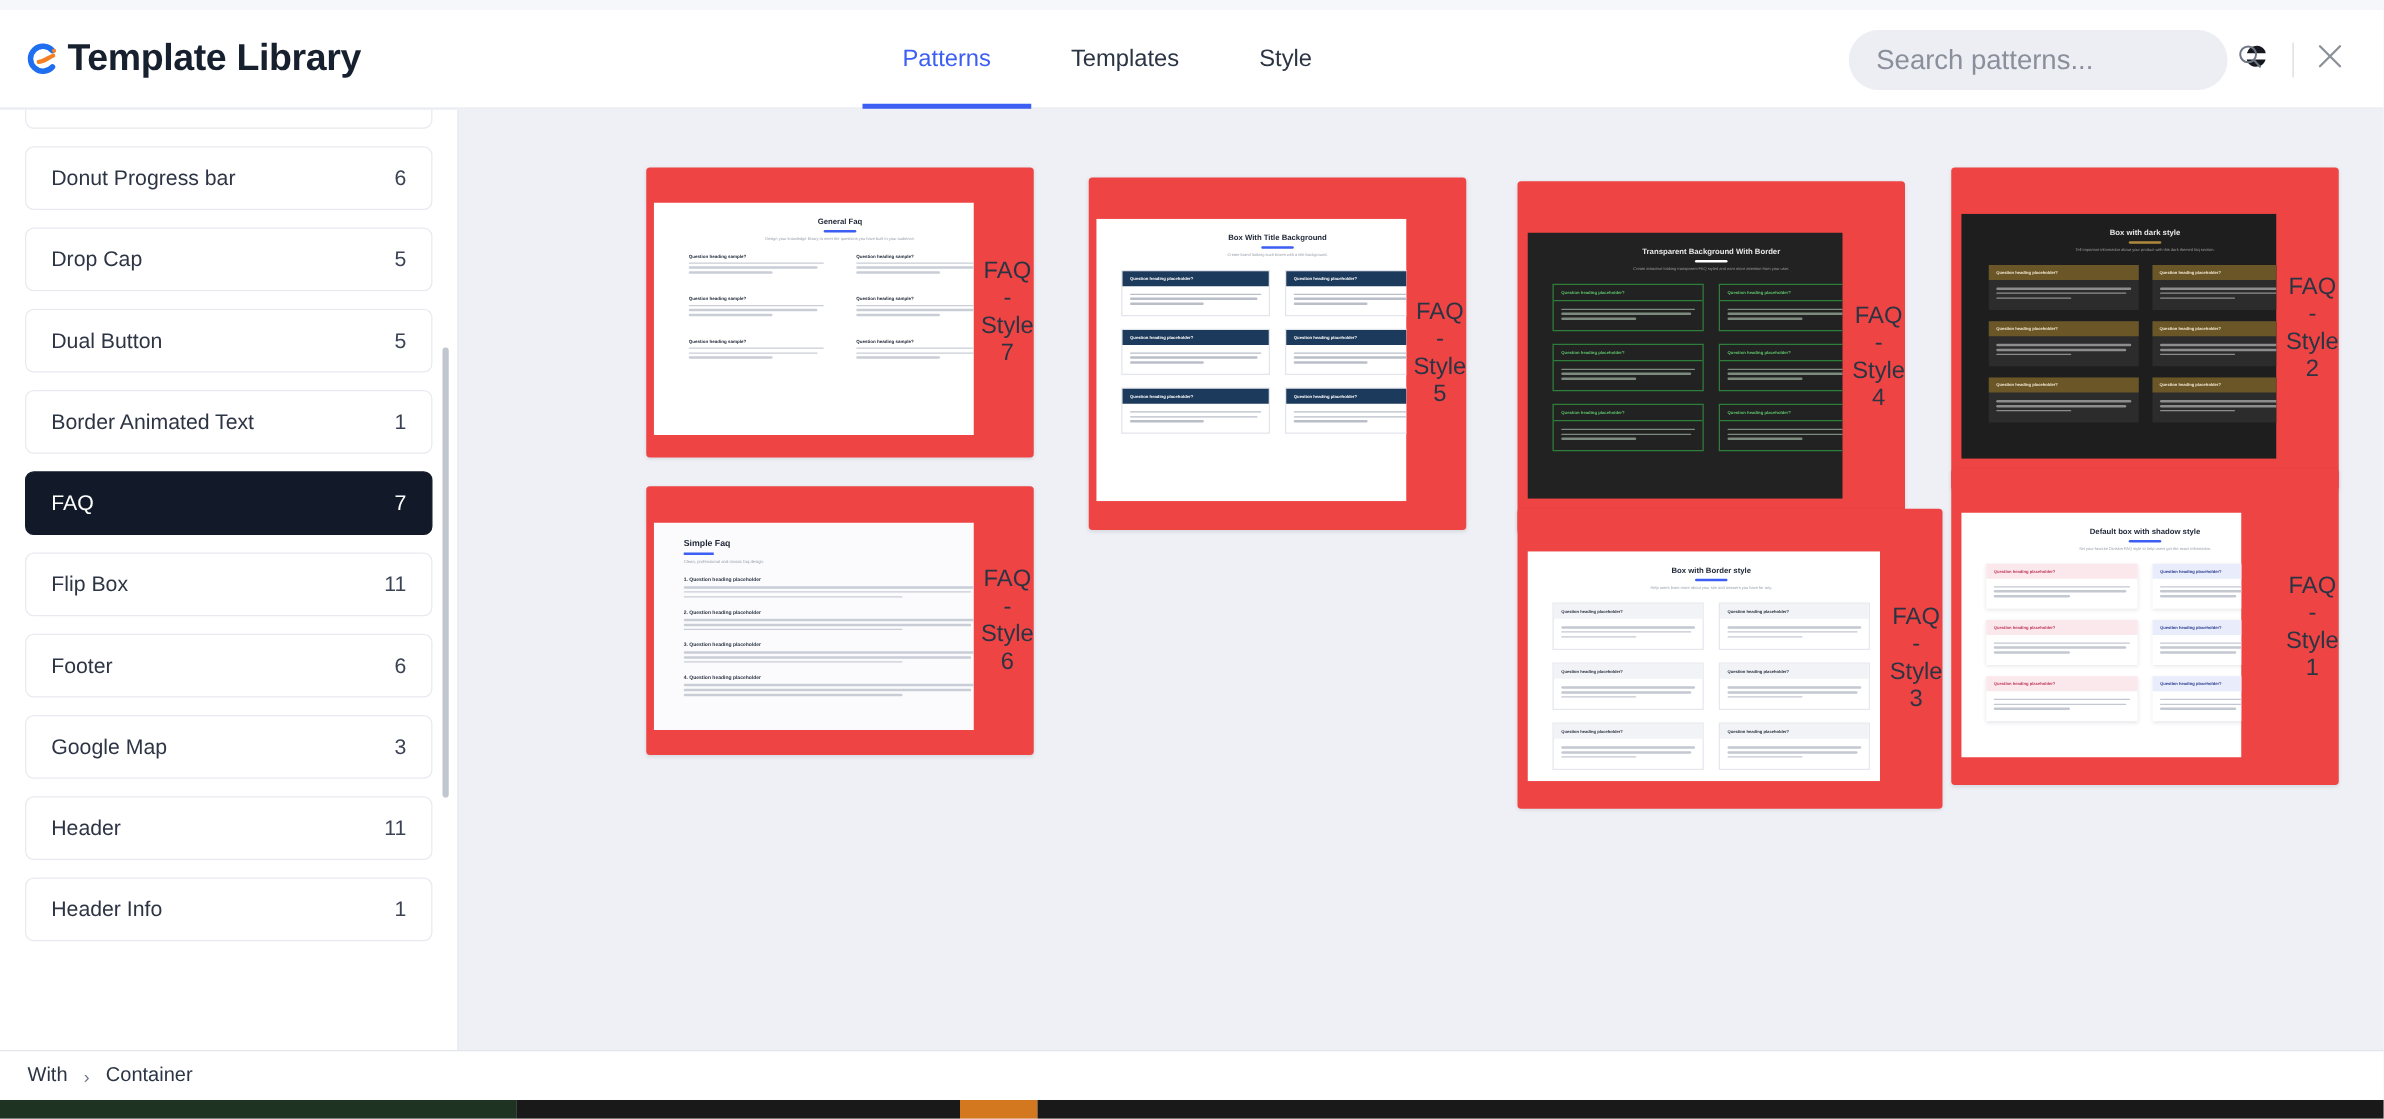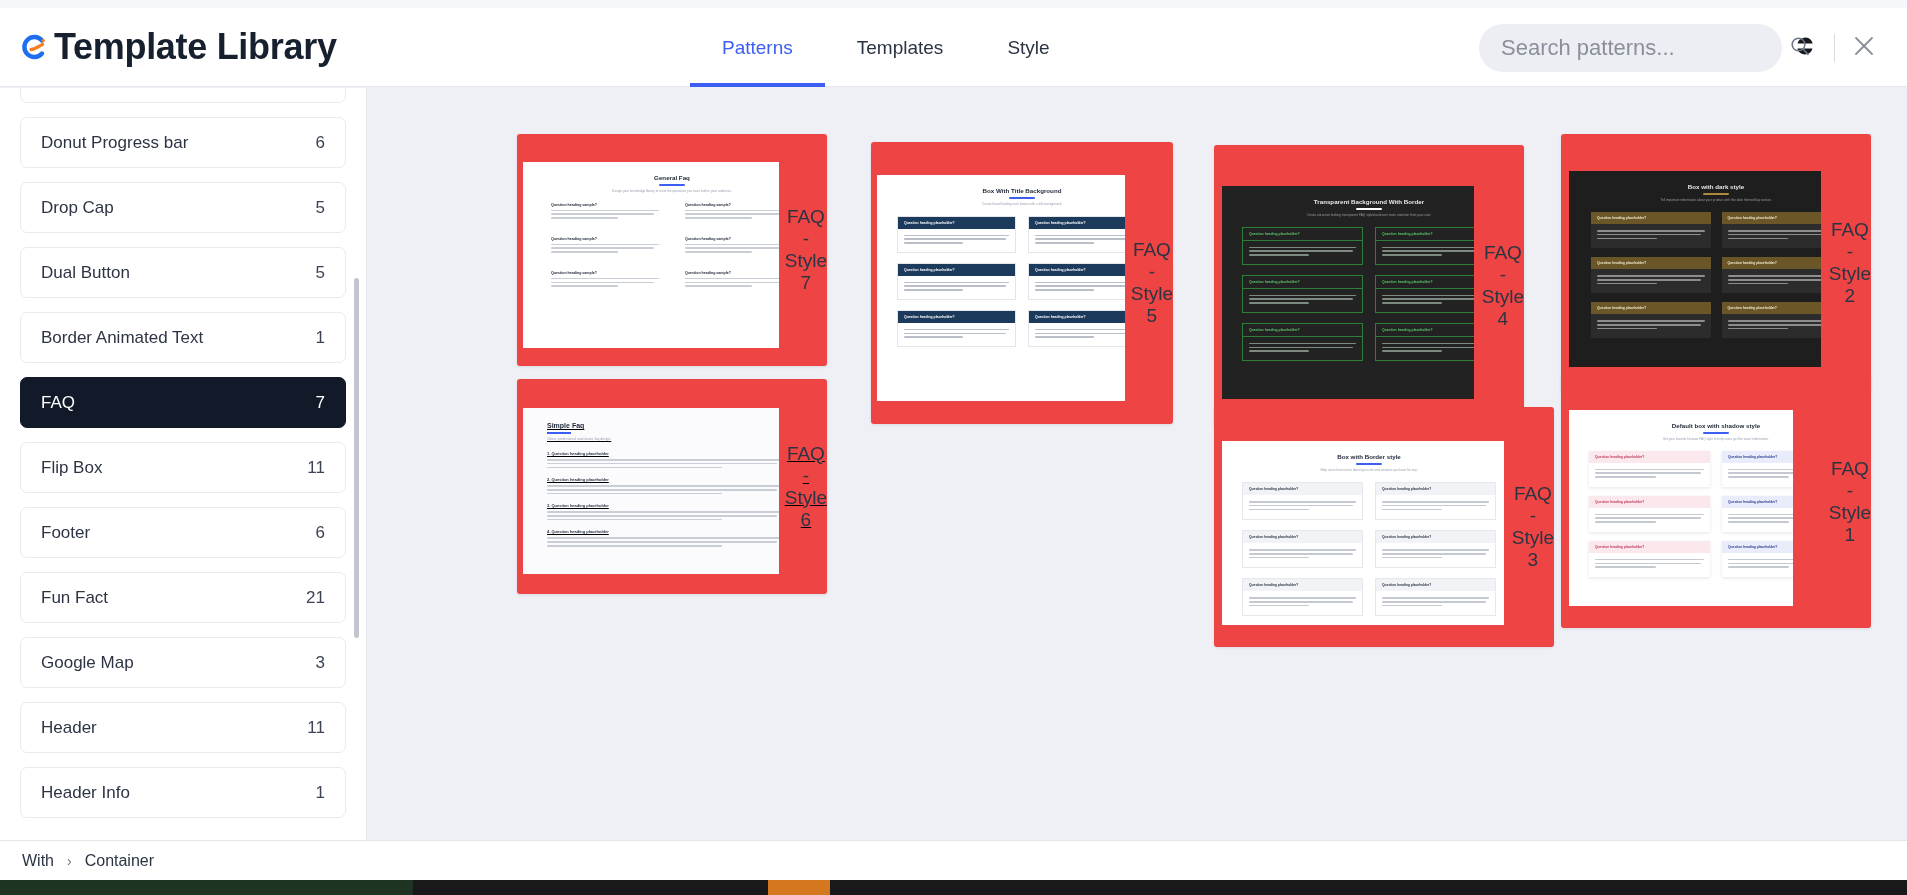--- a/index.html
+++ b/index.html
@@ -16,21 +16,21 @@
 
   
   .header {
     position: absolute; top: 8px; left: 0; width: 1907px; height: 79px;
     background: #ffffff; border-bottom: 1px solid #e6e8ee;
     display: flex; align-items: center;
   }
   .brand { display: flex; align-items: center; gap: 5px; margin-left: 19px; }
   .brand-logo { position: relative; width: 30px; height: 30px; flex: 0 0 auto; }
   .brand-title {
-    font-size: 36px; font-weight: bold; color: #17202e; letter-spacing: -0.3px;
+    font-size: 30px; font-weight: bold; color: #17202e; letter-spacing: -0.3px;
     white-space: nowrap;
   }
 
   .tabs { position: absolute; left: 690px; top: 0; height: 79px; display: flex; align-items: center; gap: 0; }
   .tab {
     position: relative; height: 79px; display: flex; align-items: center; justify-content: center;
     padding: 0 32px; font-size: 19px; color: #2b3443; cursor: pointer; white-space: nowrap;
   }
   .tab.active { color: #3c5ef2; font-weight: normal; }
   .tab.active::after {
@@ -206,24 +206,20 @@
         </div>
         <div class="side-item">
           <span class="label">Flip Box</span>
           <span class="count">11</span>
         </div>
         <div class="side-item">
           <span class="label">Footer</span>
           <span class="count">6</span>
         </div>
         <div class="side-item">
-          <span class="label">Fun Fact</span>
-          <span class="count">21</span>
-        </div>
-        <div class="side-item">
           <span class="label">Google Map</span>
           <span class="count">3</span>
         </div>
         <div class="side-item">
           <span class="label">Header</span>
           <span class="count">11</span>
         </div>
         <div class="side-item">
           <span class="label">Header Info</span>
           <span class="count">1</span>
@@ -500,21 +496,21 @@
                     <div class="line" style="width:100%;height:1.6px;background:#8d8d8d;margin-bottom:2.2px;"></div>
                     <div class="line" style="width:97%;height:1.6px;background:#8d8d8d;margin-bottom:2.2px;"></div>
                     <div class="line" style="width:56%;height:1.6px;background:#8d8d8d;margin-bottom:0px;"></div>
                   </div>
                 </div>
               </div>
             </div>
           </div>
           <div class="card-label" style="height: 50px;">FAQ - Style 2</div>
         </div>
-        <div class="card" style="left: 150px; top: 291px; width: 310px; height: 215px; text-decoration: underline;">
+        <div class="card" style="left: 150px; top: 301px; width: 310px; height: 215px;">
           <div class="card-preview" style="margin: 9px 6px 0px; width: 298px; height: 166px;">
             <div class="pv" style="background:#fbfbfd;width:298px;height:166px;">
               <div style="padding:14px 24px 10px 24px;">
                 <div class="pv-title" style="font-size:7px;color:#1d2636;text-align:left;">Simple Faq</div>
                 <div style="width:24px;height:2px;background:#3c5ef2;margin:3px 0 3px 0;"></div>
                 <div style="font-size:3.4px;color:#9aa0ad;text-align:left;">Clean, professional and classic faq design.</div>
                 <div style="margin-top:10px;">
                   <div style="margin-bottom:9px;">
                     <div class="pv-qtitle" style="font-size:4px;color:#2a3242;margin-bottom:3px;">1. Question heading placeholder</div>
                     <div class="line" style="width:96%;height:1.6px;background:#c9cdd6;margin-bottom:2.2px;"></div>

